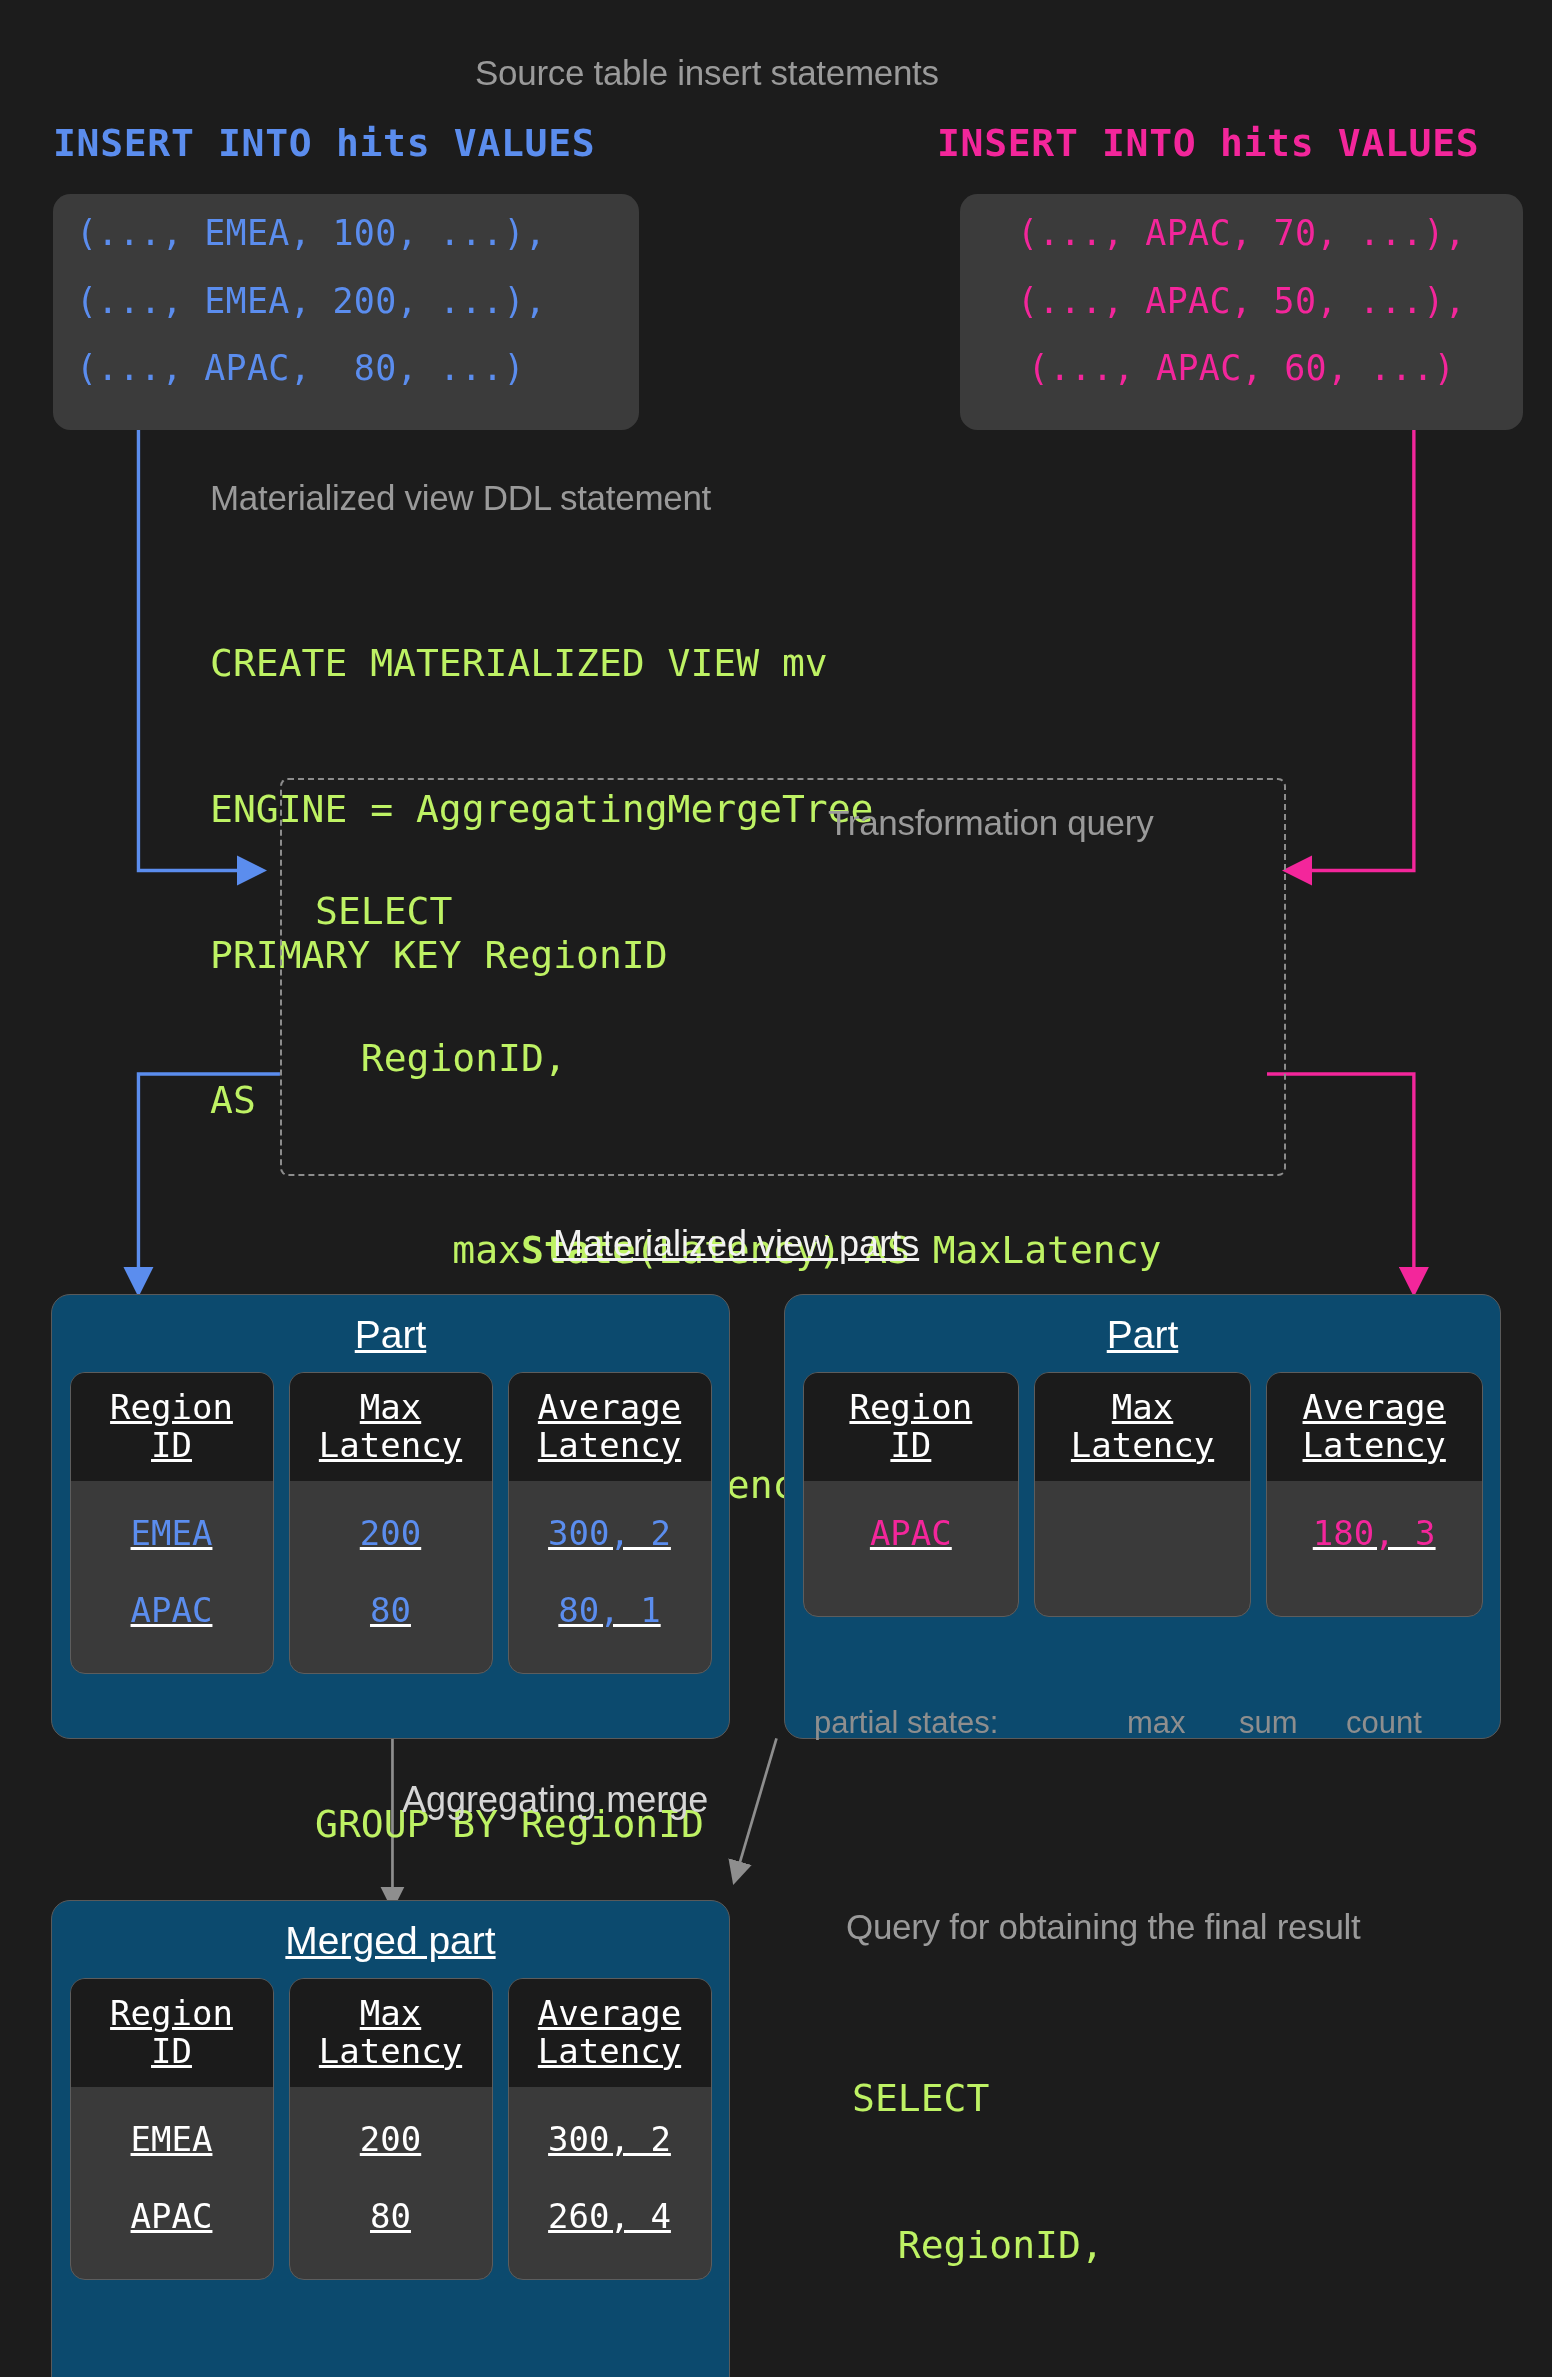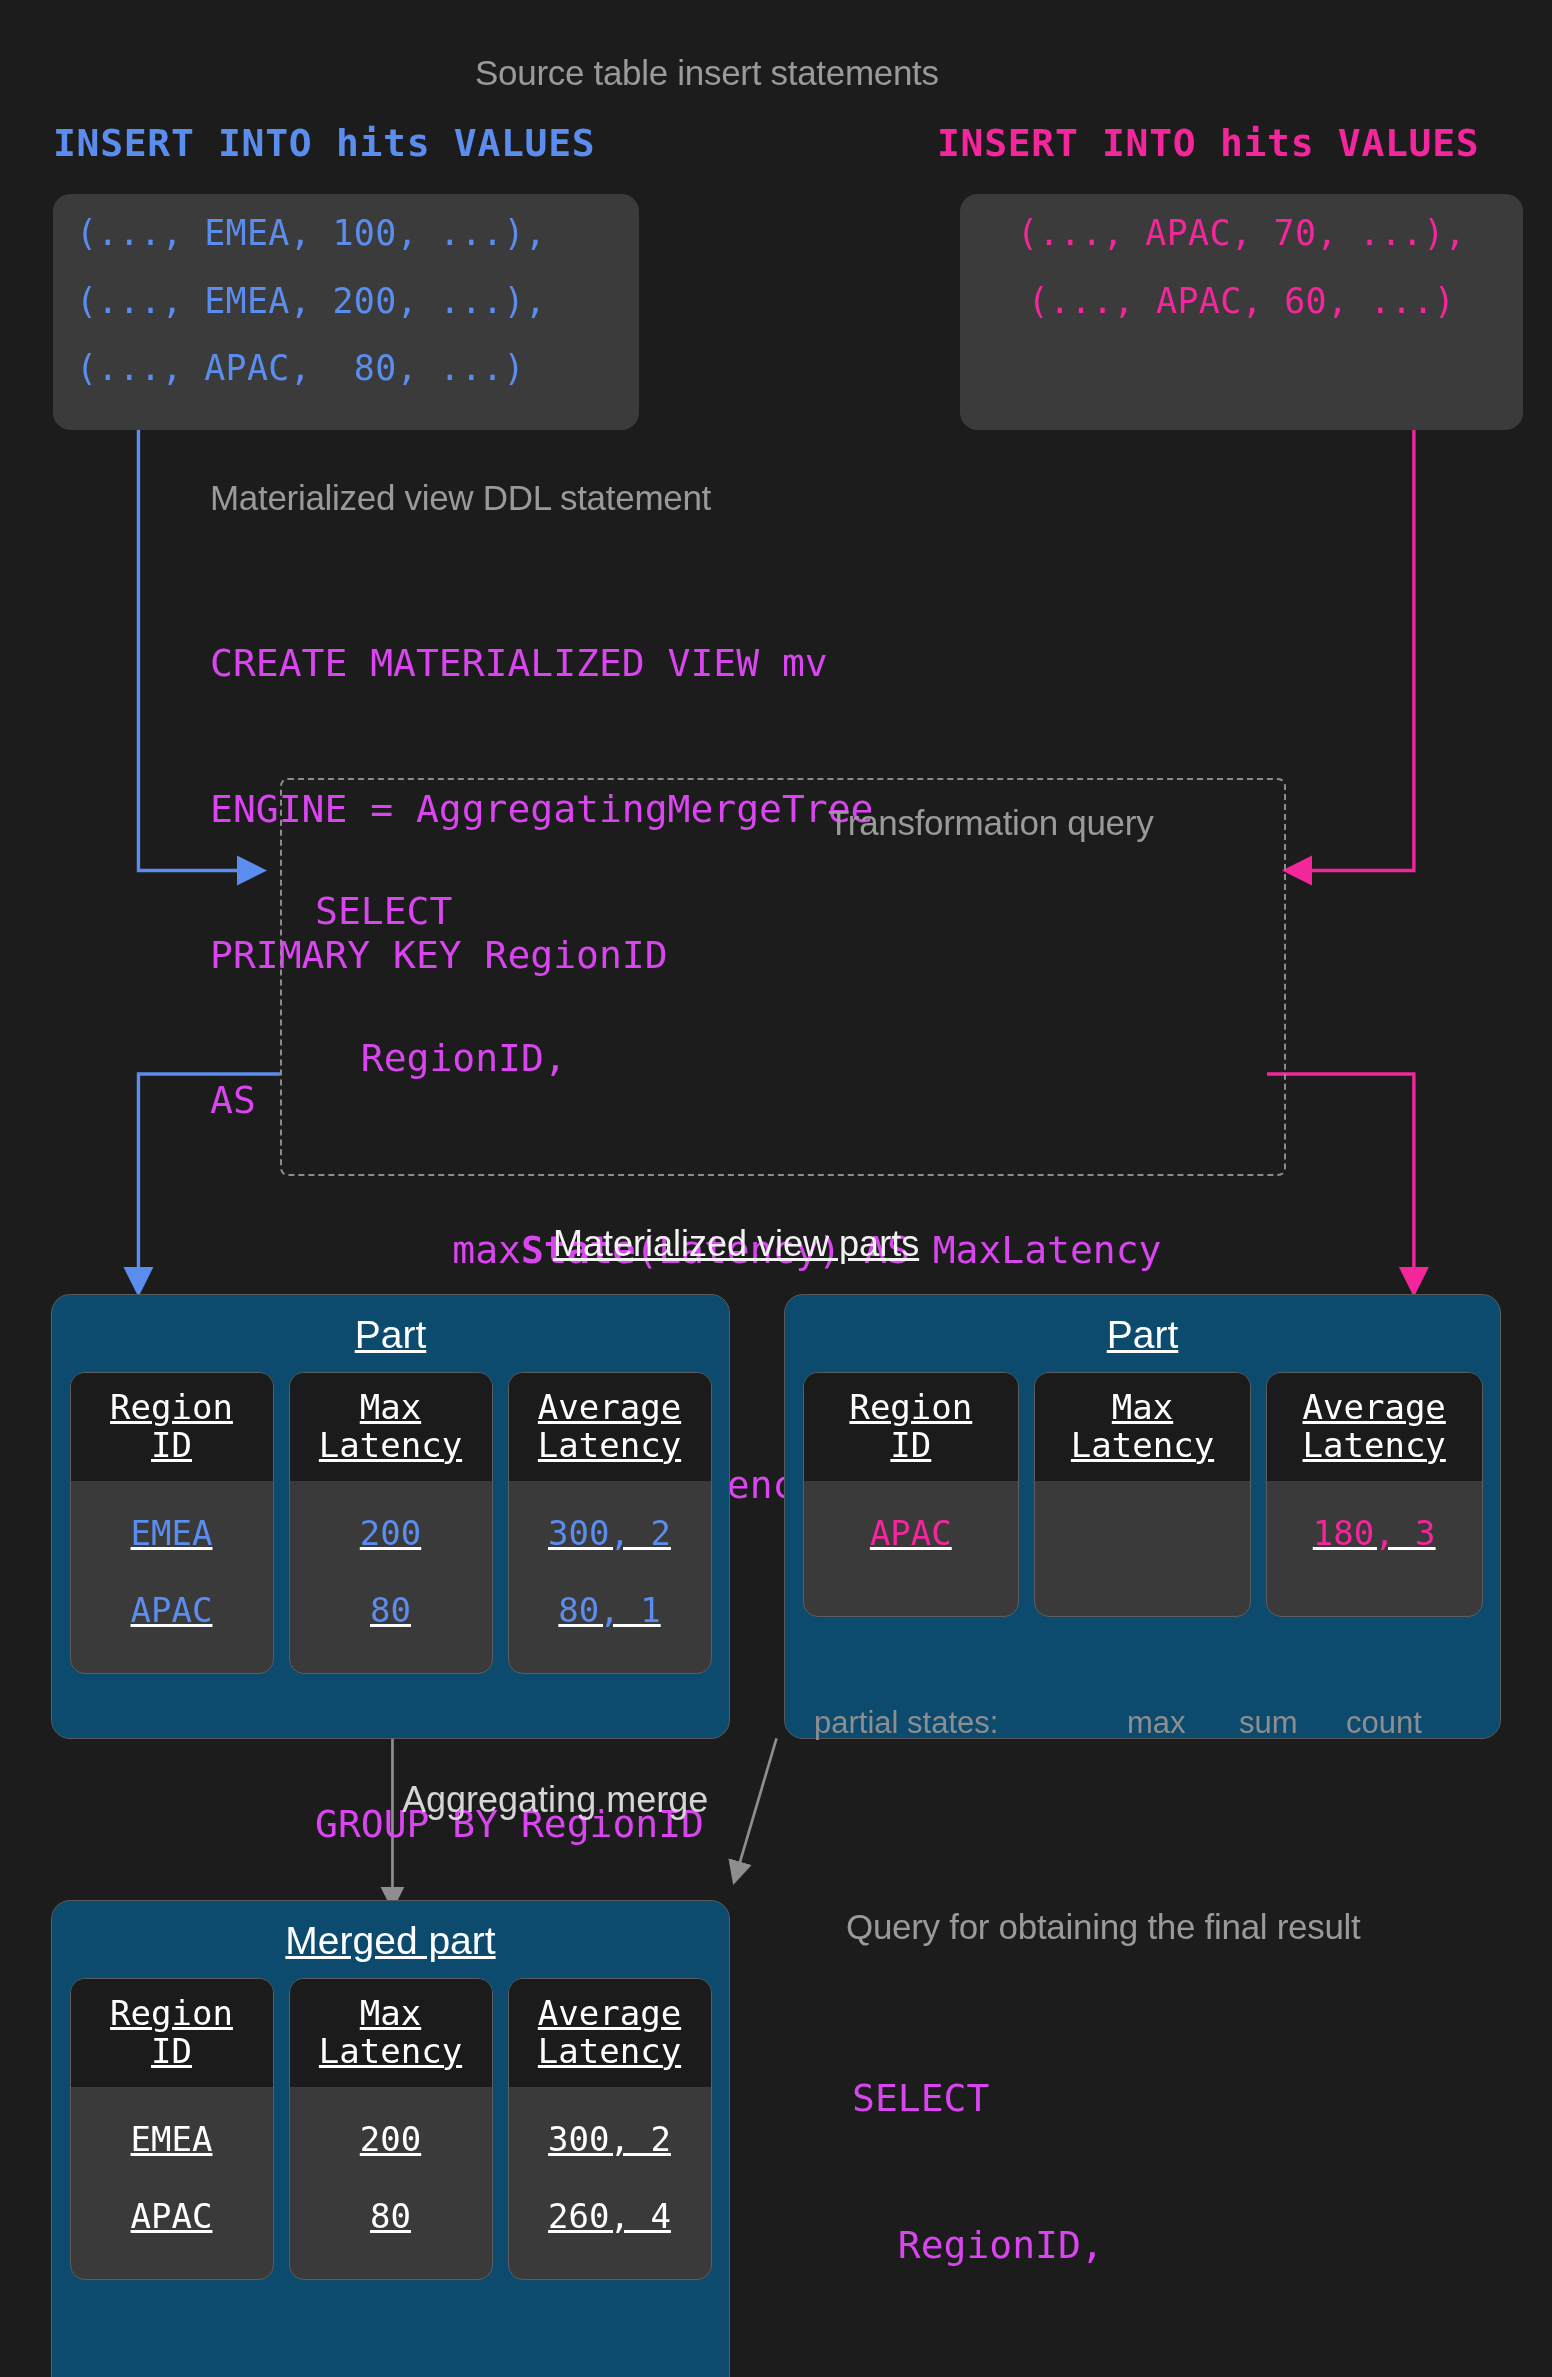--- a/index.html
+++ b/index.html
@@ -33,21 +33,21 @@
     background:#3b3b3b;border-radius:17.5px;box-sizing:border-box;
     padding:19px 23px;
   }
   .card .line{
     font-size:35px;line-height:1.16;white-space:pre;letter-spacing:0.3px;
     font-family:"DejaVu Sans Mono","Liberation Mono",monospace;
   }
 
   
   .sql{
-    font-size:38px;line-height:1.16;white-space:pre;color:#d946ef;
+    font-size:38px;line-height:1.16;white-space:pre;color:#bef264;
     font-family:"DejaVu Sans Mono","Liberation Mono",monospace;
   }
   .sql b{font-weight:bold;}
 
   
   .dashed{
     border:2px dashed #8c8c8c;border-radius:8px;box-sizing:border-box;
   }
 
   
@@ -123,20 +123,21 @@
 <div class="abs card" style="left:53px;top:194px;width:586px;height:236px;">
   <div class="line blue">(..., EMEA, 100, ...),</div>
   <div class="line blue" style="margin-top:27px;">(..., EMEA, 200, ...),</div>
   <div class="line blue" style="margin-top:27px;">(..., APAC,  80, ...)</div>
 </div>
 
 <div class="abs ins-head pink" style="left:937px;top:121px;">INSERT INTO hits VALUES</div>
 
 <div class="abs card" style="left:960px;top:194px;width:563px;height:236px;text-align:center;">
   <div class="line pink">(..., APAC, 70, ...),</div>
+  <div class="line pink" style="margin-top:27px;">(..., APAC, 50, ...),</div>
   <div class="line pink" style="margin-top:27px;">(..., APAC, 60, ...)</div>
 </div>
 
 <div class="abs caption" style="left:210px;top:478px;">Materialized view DDL statement</div>
 
 <div class="abs sql" style="left:210px;top:553px;">
   <div>CREATE MATERIALIZED VIEW mv</div>
   <div style="margin-top:13.5px;">ENGINE = AggregatingMergeTree</div>
   <div style="margin-top:13.5px;">PRIMARY KEY RegionID</div>
   <div style="margin-top:13.5px;">AS</div>

